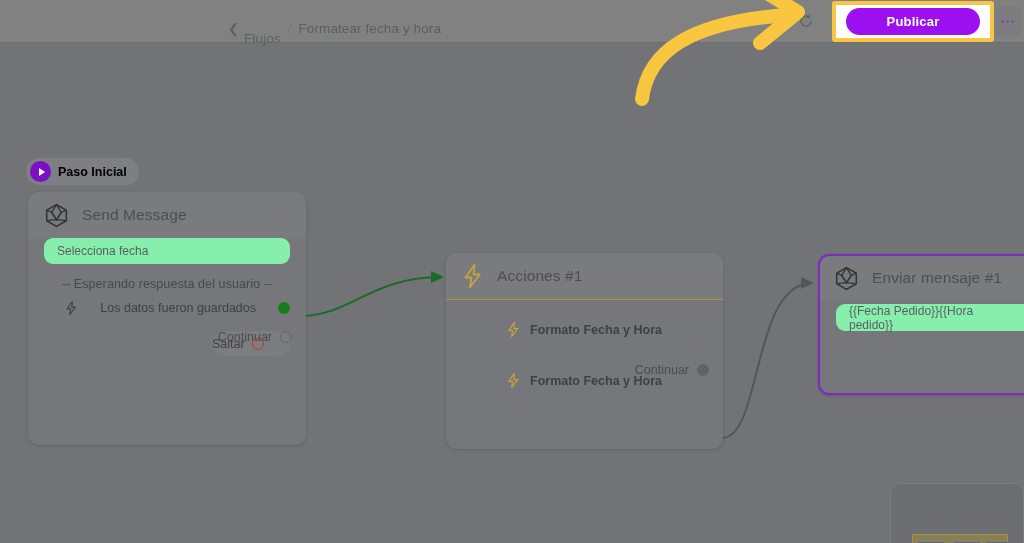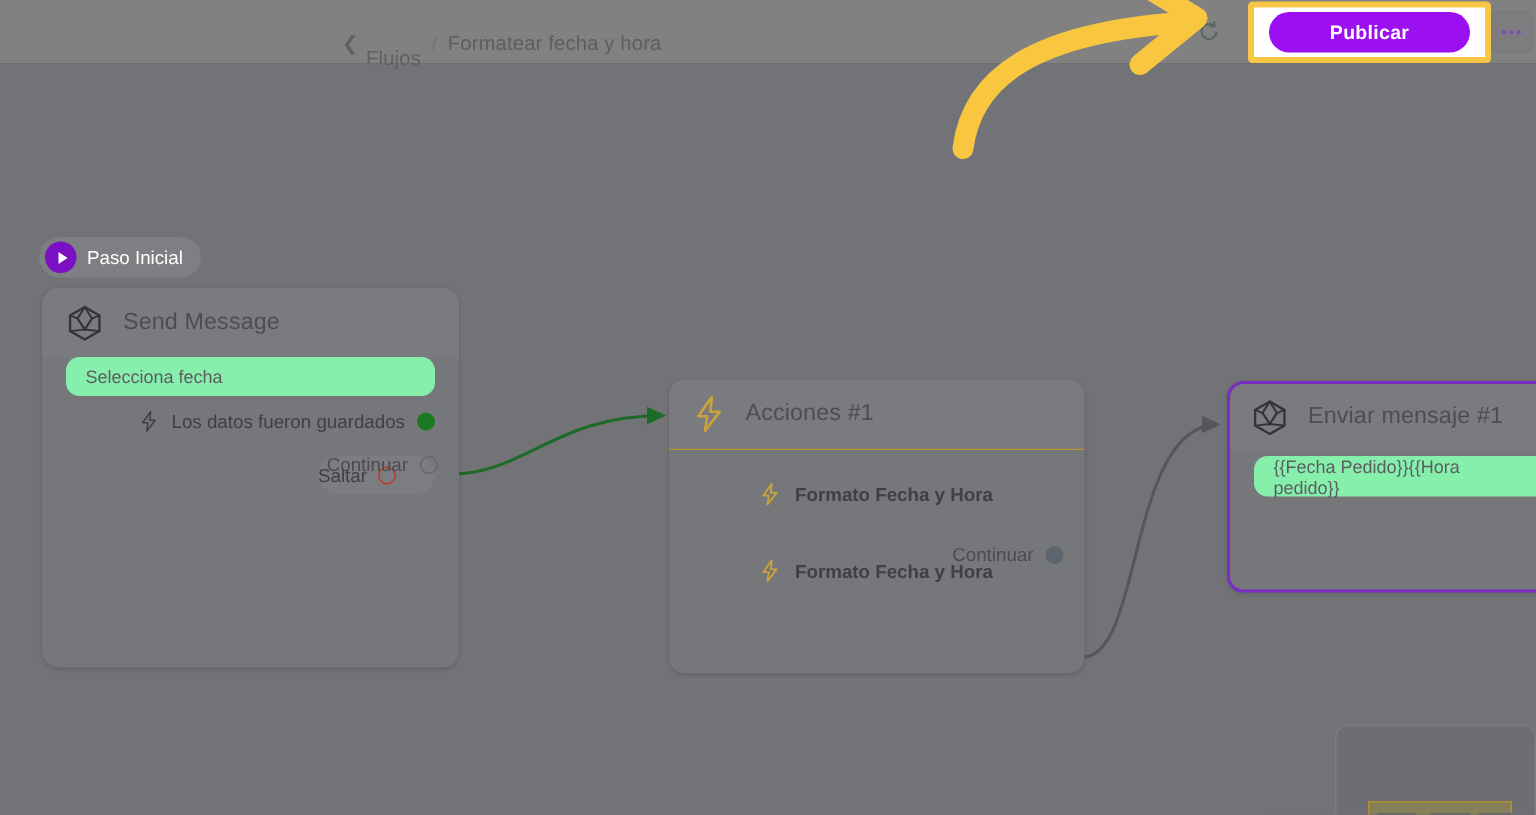--- a/index.html
+++ b/index.html
@@ -142,21 +142,22 @@
   #start-badge .play::after {
     content: "";
     width: 0; height: 0;
     border-left: 6px solid #fff;
     border-top: 4px solid transparent;
     border-bottom: 4px solid transparent;
     margin-left: 2px;
   }
   #start-badge .label {
     font-size: 12.5px;
-    color: #ffffff;
+    color: #000000;
+    font-weight: bold;
   }
 
   
   .node {
     position: absolute;
     border-radius: 11px;
     background: #76777a;
     box-shadow: 0 1px 3px rgba(0,0,0,.16);
     z-index: 10;
   }
@@ -217,21 +218,21 @@
     text-align: center;
     font-size: 12.5px;
     color: #47484c;
     letter-spacing: .1px;
   }
   #sm-saved {
     margin-top: 10px;
     display: flex;
     align-items: center;
     justify-content: flex-end;
-    gap: 8px;
+    gap: 22px;
     font-size: 12.5px;
     color: #3f4044;
   }
   #sm-skip {
     margin-top: 16px;
     margin-left: auto;
     width: 78px; height: 25px;
     background: #7c7d80;
     border-radius: 13px;
     display: flex;
@@ -352,20 +353,21 @@
         <path d="M12 1.6 L21.4 7 L21.4 17 L12 22.4 L2.6 17 L2.6 7 Z" fill="none" stroke="#33343a" stroke-width="1.5"></path>
         <path d="M12 1.6 L16.6 9 L12 16 L7.4 9 Z" fill="none" stroke="#33343a" stroke-width="1.3"></path>
         <path d="M2.6 7 L7.4 9 M21.4 7 L16.6 9 M7.4 9 L12 16 L16.6 9 M2.6 17 L12 16 L21.4 17" fill="none" stroke="#33343a" stroke-width="1.2"></path>
       </svg>
       <span class="node-title">Send Message</span>
     </div>
     <div class="node-body">
       <div class="pill-input">
         <span>Selecciona fecha</span>
       </div>
+      <div id="sm-waiting">-- Esperando respuesta del usuario --</div>
       <div id="sm-saved">
         <svg width="13" height="14" viewBox="0 0 12 16">
           <path d="M7 0.5 L1 9 H5 L4 15.5 L10.5 7 H6.4 Z" fill="none" stroke="#3f4044" stroke-width="1.2" stroke-linejoin="round"></path>
         </svg>
         <span>Los datos fueron guardados</span>
         <span class="dot dot-green"></span>
       </div>
       <div id="sm-skip">
         <span>Saltar</span>
         <span class="dot dot-red"></span>

